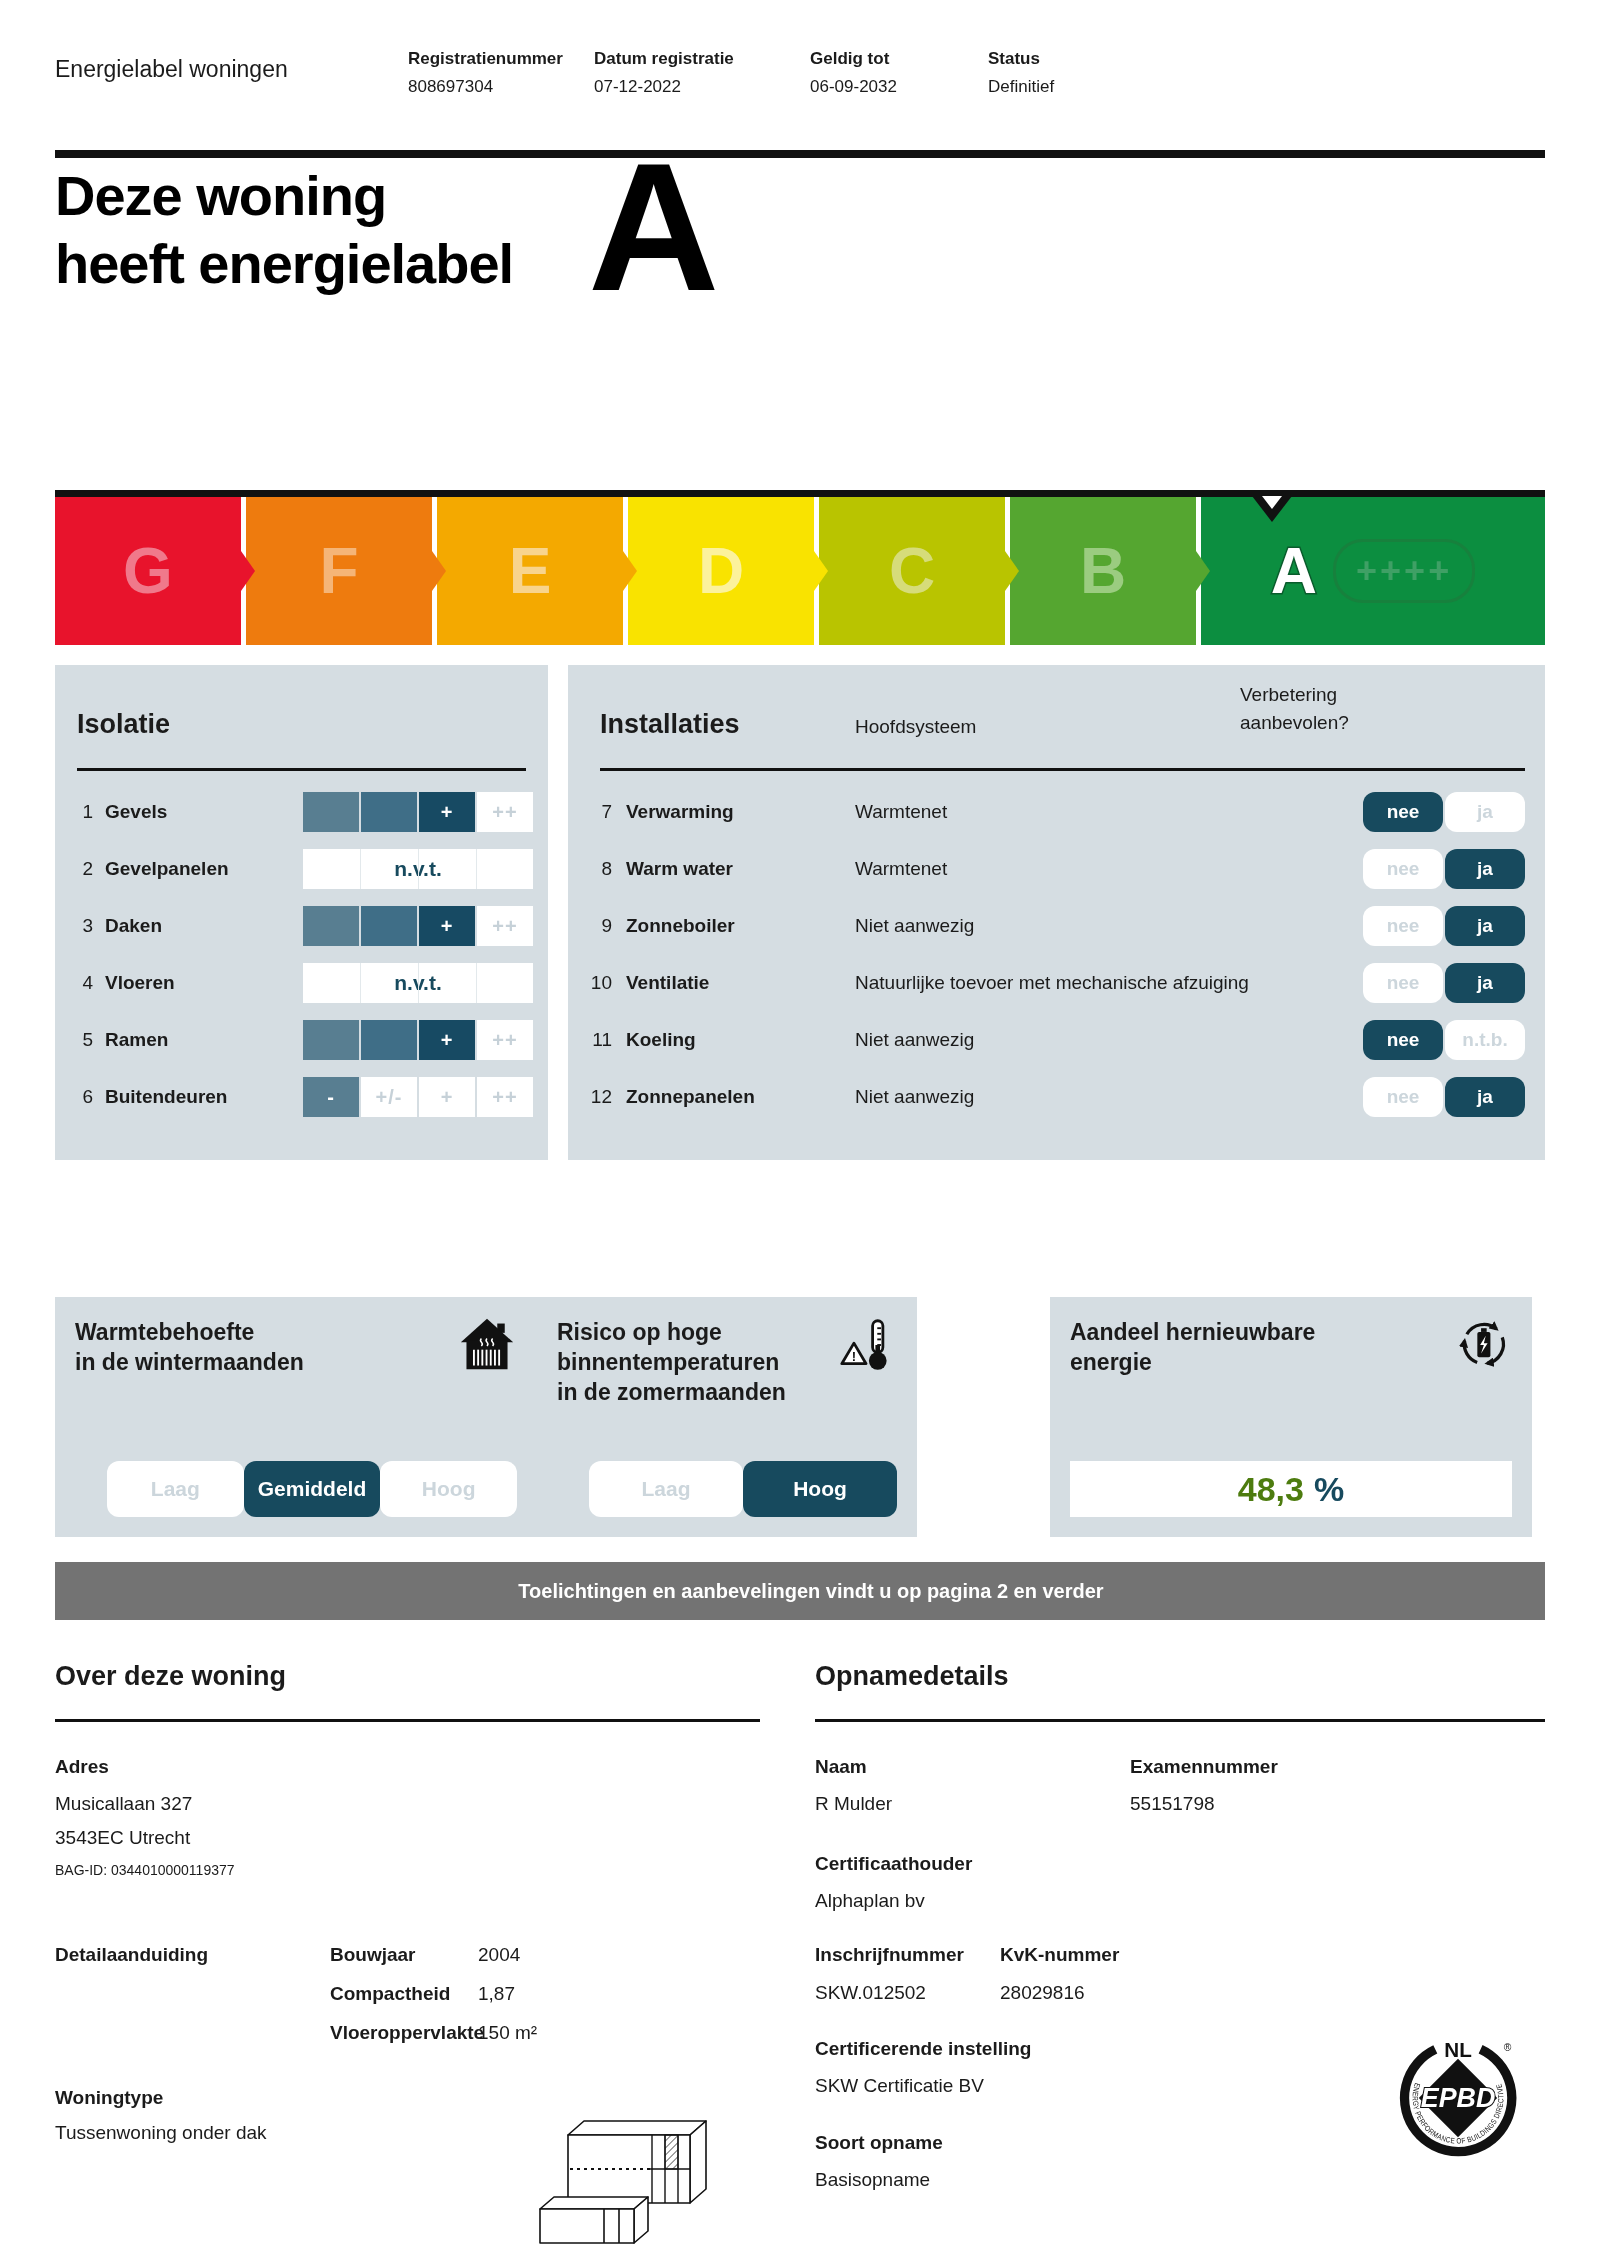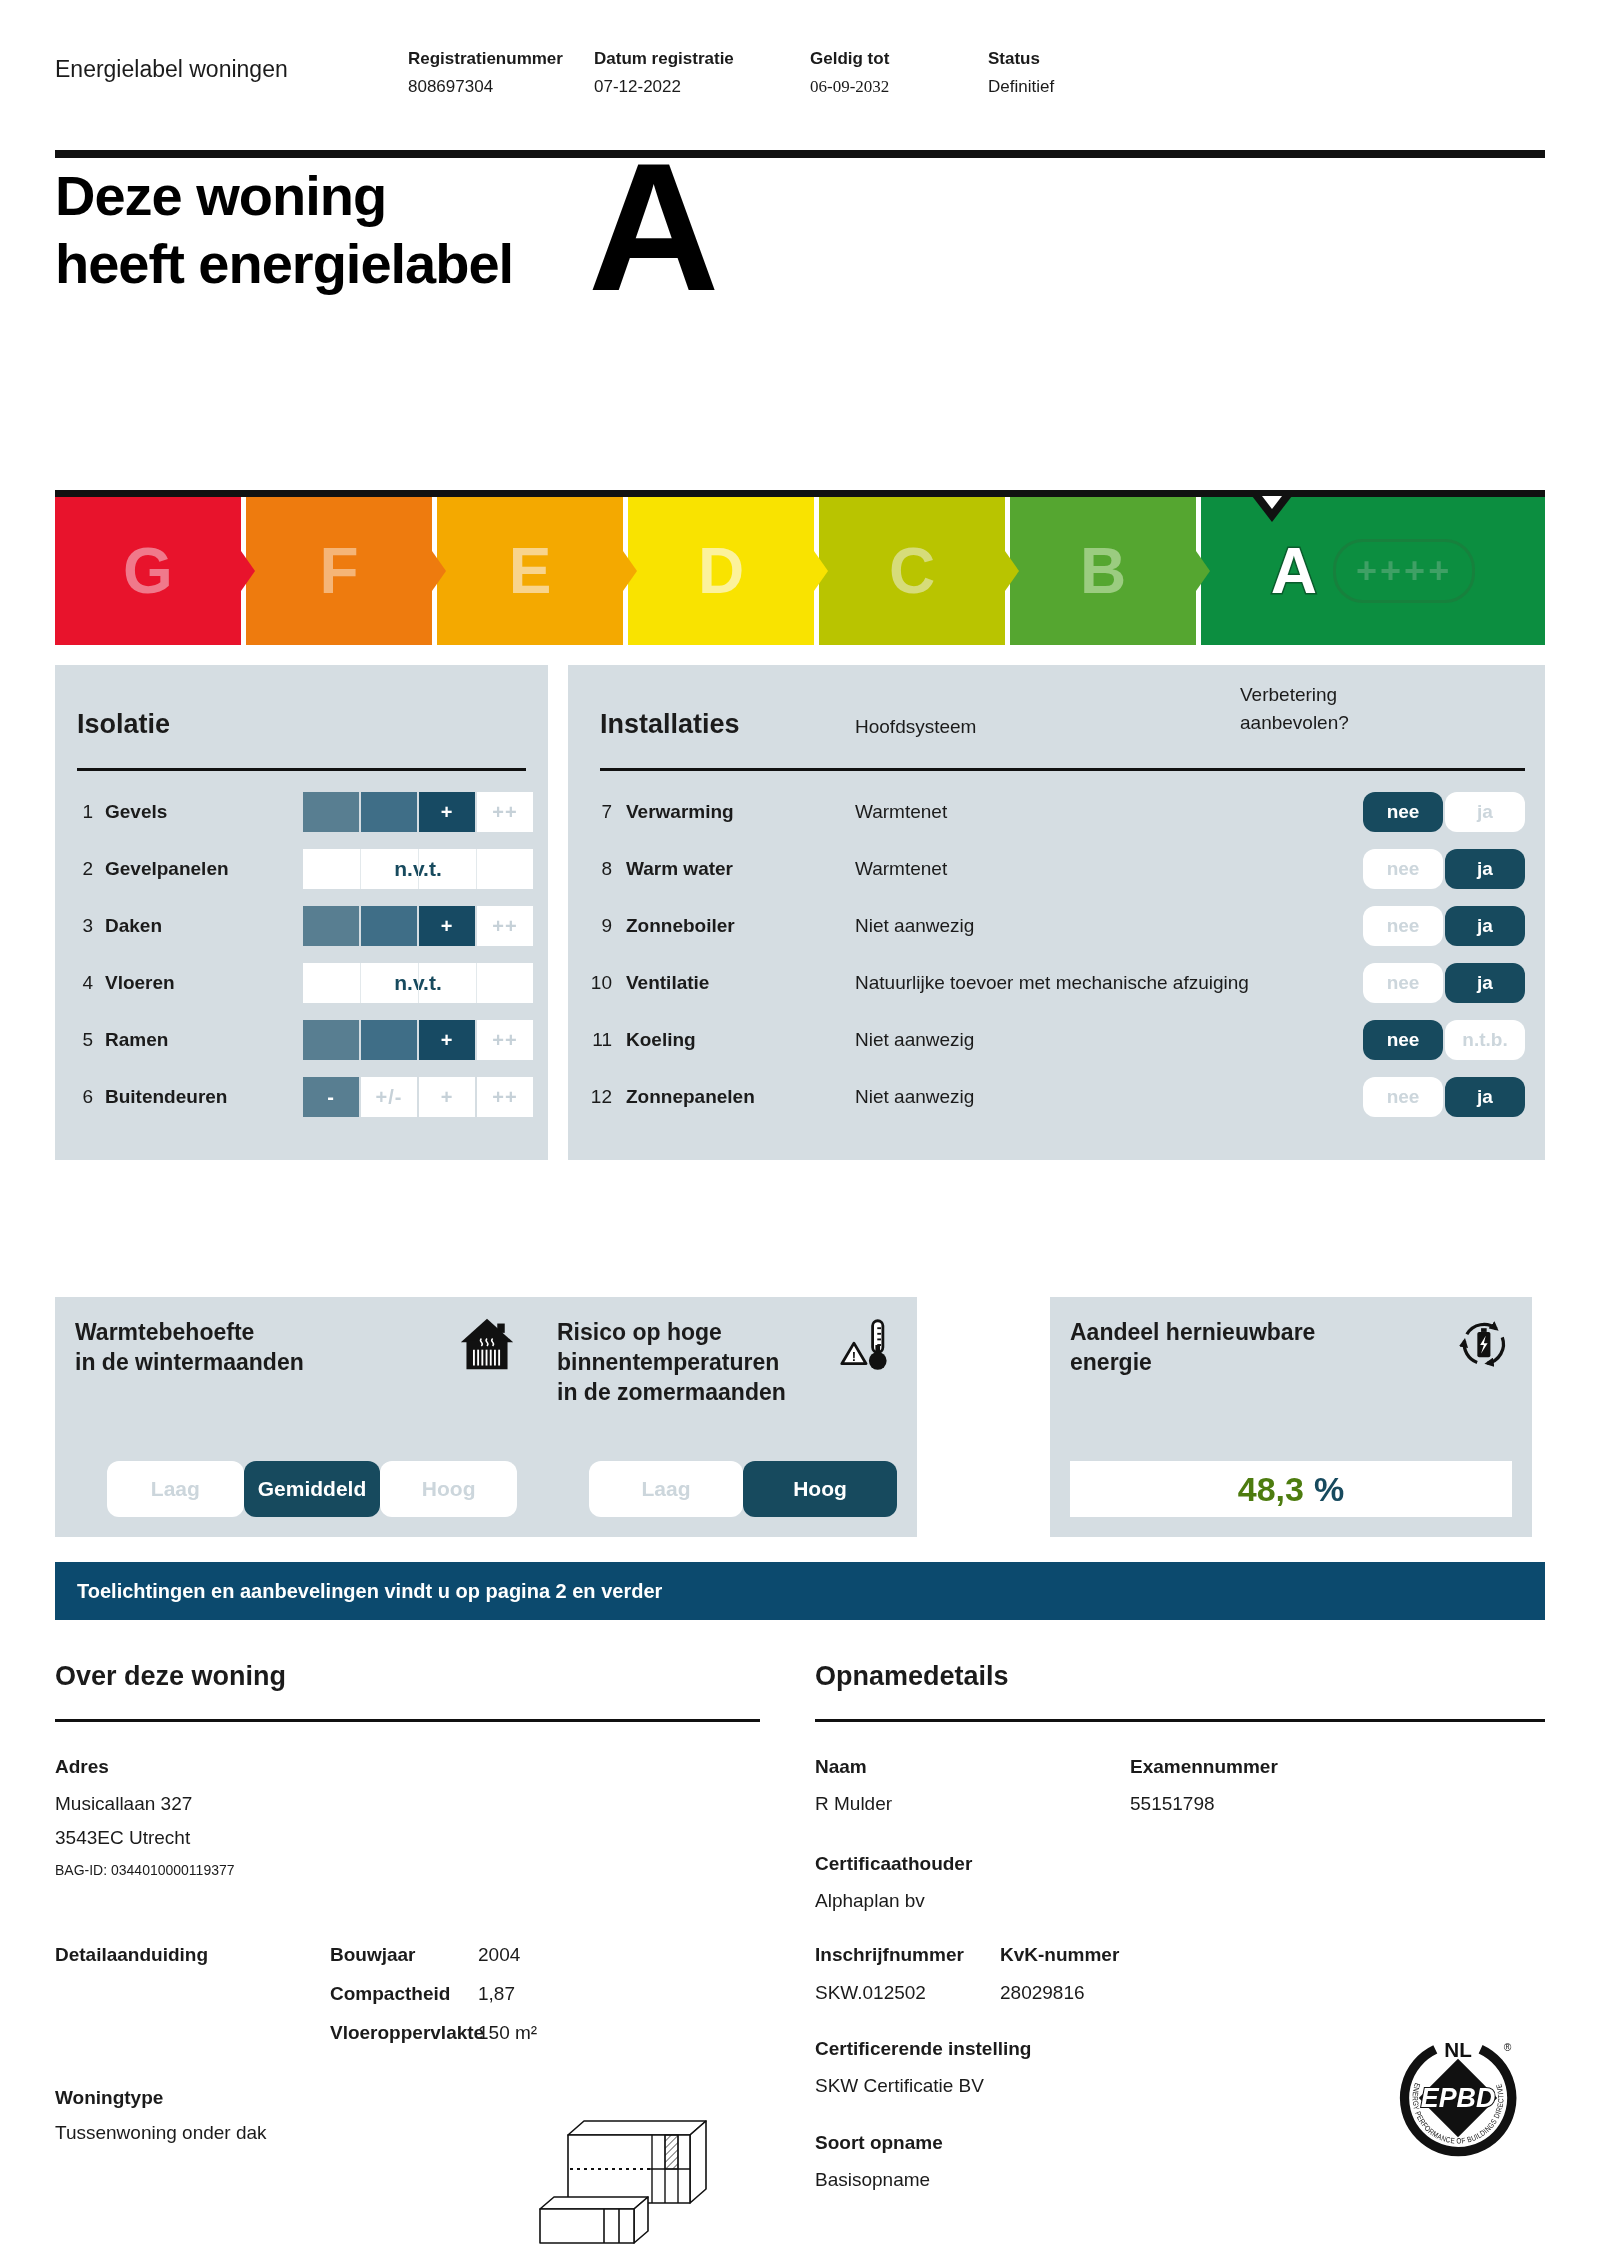--- a/index.html
+++ b/index.html
@@ -58,39 +58,39 @@
   .opt-mut{background:#fff;color:#ccd6dc;}
   .row-system{position:absolute;left:287px;font-size:19px;}
   
   .info-title{position:absolute;left:20px;top:20px;font-size:23px;font-weight:bold;line-height:30px;}
   .toggle{position:absolute;left:20px;right:20px;bottom:20px;height:56px;display:flex;padding-left:32px;}
   .toggle .opt{flex:1;height:56px;font-size:21px;}
   .value-bar{position:absolute;left:20px;right:20px;bottom:20px;height:56px;background:#fff;
        display:flex;align-items:center;justify-content:center;font-size:34px;font-weight:bold;}
   .value-bar .unit{color:#174a5e;margin-left:10px;}
   .panel-icon{position:absolute;right:22px;top:20px;}
-  .slate-banner{background:#0c4a6e;color:#fff;display:flex;align-items:center;}
+  .slate-banner{background:#737373;color:#fff;display:flex;align-items:center;justify-content:center;}
 </style>
 </head>
 <body>
 
 <div class="page">
 
   <div class="abs t23" style="left:55px;top:56px;">Energielabel woningen</div>
   <div class="abs" style="left:408px;top:48px;">
     <div class="t17 b">Registratienummer</div>
     <div class="t17" style="margin-top:6px;">808697304</div>
   </div>
   <div class="abs" style="left:594px;top:48px;">
     <div class="t17 b">Datum registratie</div>
     <div class="t17" style="margin-top:6px;">07-12-2022</div>
   </div>
   <div class="abs" style="left:810px;top:48px;">
     <div class="t17 b">Geldig tot</div>
-    <div class="t17" style="margin-top:6px;font-family:Liberation Serif, serif;">06-09-2032</div>
+    <div class="t17" style="margin-top:6px;">06-09-2032</div>
   </div>
   <div class="abs" style="left:988px;top:48px;">
     <div class="t17 b">Status</div>
     <div class="t17" style="margin-top:6px;">Definitief</div>
   </div>
 
   <div class="abs rule" style="left:55px;top:150px;width:1490px;height:8px;"></div>
 
   <div class="abs" style="left:55px;top:162px;">
     <div class="hero-line">Deze woning</div>

